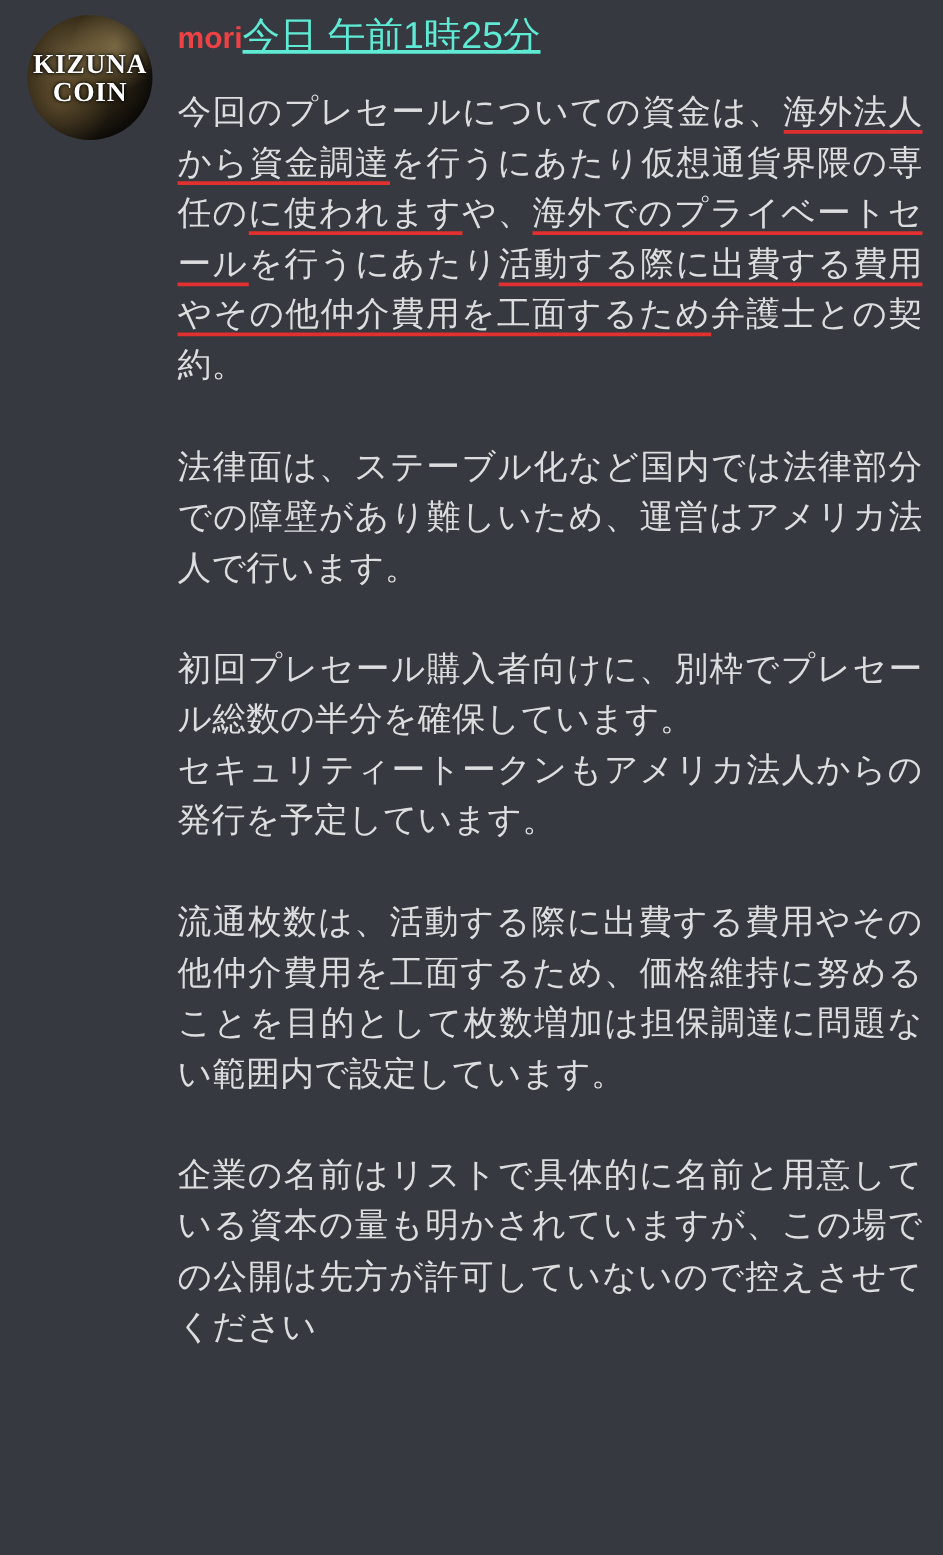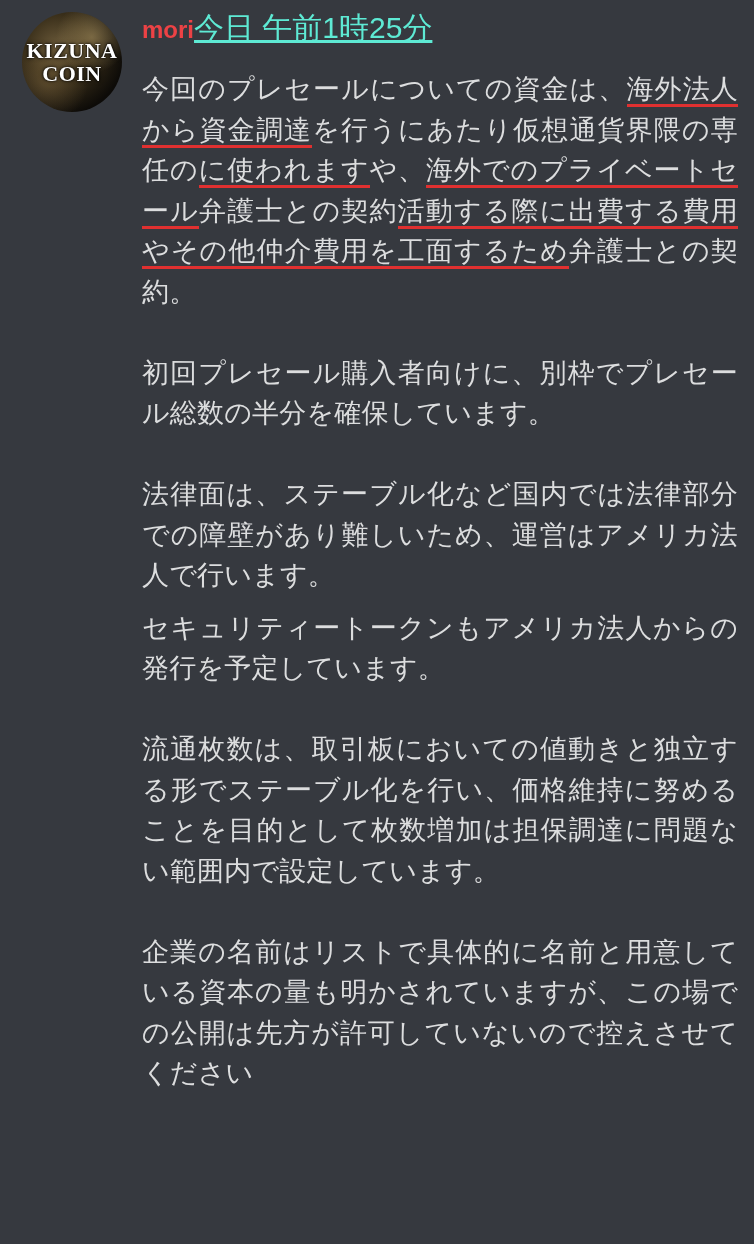--- a/index.html
+++ b/index.html
@@ -76,21 +76,21 @@
     letter-spacing: 0.2px;
     text-align: justify;
   }
   .body p {
     margin: 0;
   }
   .body p + p {
     margin-top: 1.5em;
   }
   .body p.tight {
-    margin-top: 12px;
+    margin-top: 0;
   }
   .ul-red {
     border-bottom: 3px solid #e03030;
     padding-bottom: 0px;
   }
 </style>
 </head>
 <body>
 
 <div class="message">
@@ -101,26 +101,26 @@
     </div>
   </div>
   <div class="content">
     <div class="header">
       <span class="username">mori</span>
       <span class="timestamp">今日 午前1時25分</span>
     </div>
     <div class="body">
 
       <p>
-        <span>今回のプレセールについての資金は、</span><span class="ul-red">海外法人から資金調達</span><span>を行うにあたり仮想通貨界隈の専任の</span><span class="ul-red">に使われます</span><span>や、</span><span class="ul-red">海外でのプライベートセール</span><span>弁護士との契約</span><span class="ul-red">活動する際に出費する費用やその他仲介費用を工面するため</span><span>弁護士との契約。</span>
+        <span>今回のプレセールについての資金は、</span><span class="ul-red">海外法人から資金調達</span><span>を行うにあたり仮想通貨界隈の専任の</span><span class="ul-red">に使われます</span><span>や、</span><span class="ul-red">海外でのプライベートセール</span><span>を行うにあたり</span><span class="ul-red">活動する際に出費する費用やその他仲介費用を工面するため</span><span>弁護士との契約。</span>
       </p>
 
+      <p>法律面は、ステーブル化など国内では法律部分での障壁があり難しいため、運営はアメリカ法人で行います。</p>
+
       <p>初回プレセール購入者向けに、別枠でプレセール総数の半分を確保しています。</p>
-
-      <p>法律面は、ステーブル化など国内では法律部分での障壁があり難しいため、運営はアメリカ法人で行います。</p>
       <p class="tight">セキュリティートークンもアメリカ法人からの発行を予定しています。</p>
 
-      <p>流通枚数は、取引板においての値動きと独立する形でステーブル化を行い、価格維持に努めることを目的として枚数増加は担保調達に問題ない範囲内で設定しています。</p>
+      <p>流通枚数は、活動する際に出費する費用やその他仲介費用を工面するため、価格維持に努めることを目的として枚数増加は担保調達に問題ない範囲内で設定しています。</p>
 
       <p>企業の名前はリストで具体的に名前と用意している資本の量も明かされていますが、この場での公開は先方が許可していないので控えさせてください</p>
     </div>
   </div>
 </div>
 
 </body></html>

